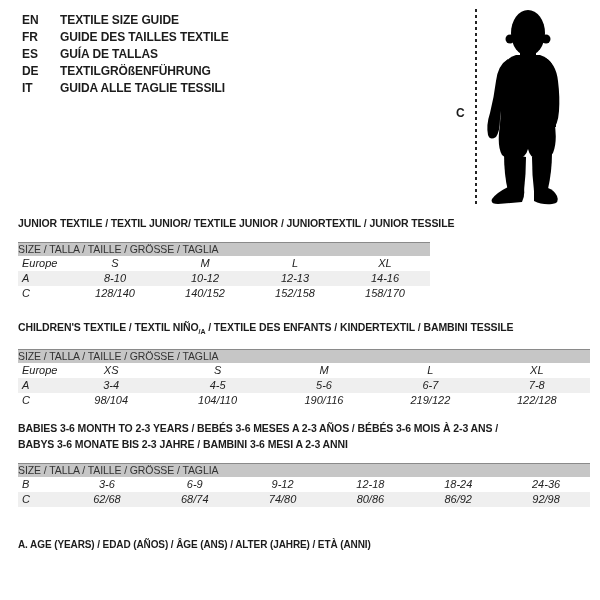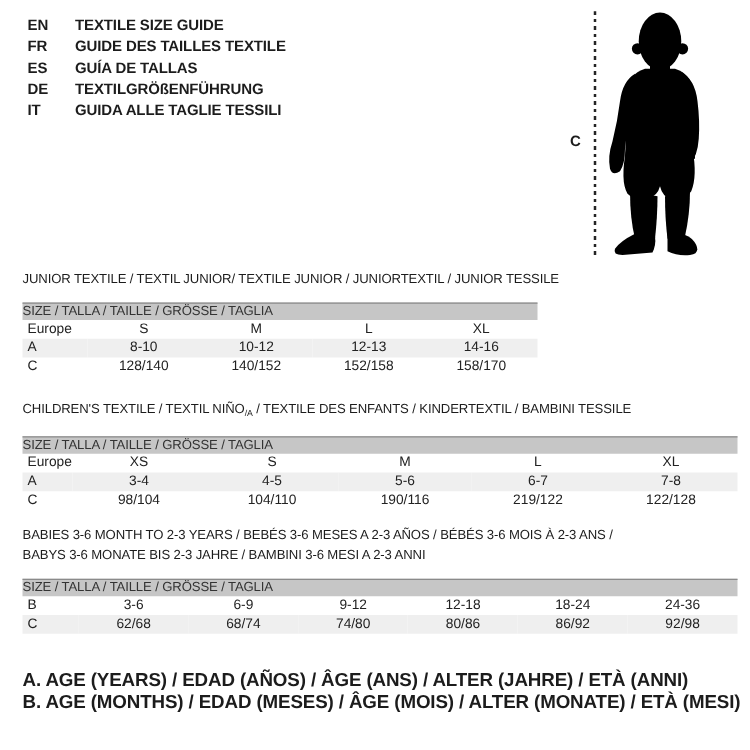--- a/index.html
+++ b/index.html
@@ -26,46 +26,46 @@
   }
   .figure-label{position:absolute;left:456px;top:106px;font-weight:bold;font-size:12px;}
   .figure-svg{position:absolute;left:484px;top:9px;}
 
   
   .section{position:absolute;left:18px;}
   #section-1{top:217px;width:412px;}
   #section-2{top:321px;width:572px;}
   #section-3{top:420px;width:572px;}
   .section-title{
-    font-weight:normal;font-size:10.5px;line-height:16px;letter-spacing:-0.1px;
+    font-weight:bold;font-size:10.5px;line-height:16px;letter-spacing:-0.1px;
     white-space:nowrap;color:var(--ink);
   }
   #section-1 .section-title{line-height:13px;}
   #section-2 .section-title{line-height:13px;}
   .sub{font-size:7px;vertical-align:sub;}
 
   #section-1 .size-bar{margin-top:12px;}
   #section-2 .size-bar{margin-top:11px;}
   #section-3 .size-bar{margin-top:11px;}
   .size-bar{
     height:13px;background:var(--bar-bg);border-top:1px solid var(--bar-border);
     font-size:10.5px;line-height:13px;padding-left:0;color:#333;
     letter-spacing:-0.1px;
   }
 
   table.size-table{width:100%;border-collapse:collapse;table-layout:fixed;font-size:11px;color:#222;}
-  table.size-table td{height:15px;line-height:15px;padding:0;text-align:center;overflow:visible;white-space:nowrap;}
+  table.size-table td{height:15px;line-height:15px;padding:0;text-align:center;overflow:visible;white-space:nowrap;font-style:italic;}
   table.size-table td.row-label{text-align:left;padding-left:4px;}
   tr.shaded{background:var(--shade);}
   #section-1 col.label-col{width:52px;}
   #section-2 col.label-col{width:40px;}
   #section-3 col.label-col{width:45px;}
 
   
-  .footnotes{position:absolute;left:18px;top:536px;font-weight:bold;font-size:15px;line-height:17px;letter-spacing:-0.1px;white-space:nowrap;}
+  .footnotes{position:absolute;left:18px;top:536px;font-weight:bold;font-size:10px;line-height:17px;letter-spacing:-0.1px;white-space:nowrap;}
 </style>
 </head>
 <body>
 
 <div id="canvas">
 
   <div class="lang-block">
       <div class="lang-row">
         <span class="lang-code">EN</span>
         <span>TEXTILE SIZE GUIDE</span>
@@ -223,16 +223,15 @@
             <td>80/86</td>
             <td>86/92</td>
             <td>92/98</td>
           </tr>
         </tbody>
       </table>
   </div>
 
   <div class="footnotes">
     <div>A. AGE (YEARS) / EDAD (AÑOS) / ÂGE (ANS) / ALTER (JAHRE) / ETÀ (ANNI)</div>
-    <div>B. AGE (MONTHS) / EDAD (MESES) / ÂGE (MOIS) / ALTER (MONATE) / ETÀ (MESI)</div>
   </div>
 
 </div>
 
 </body></html>

